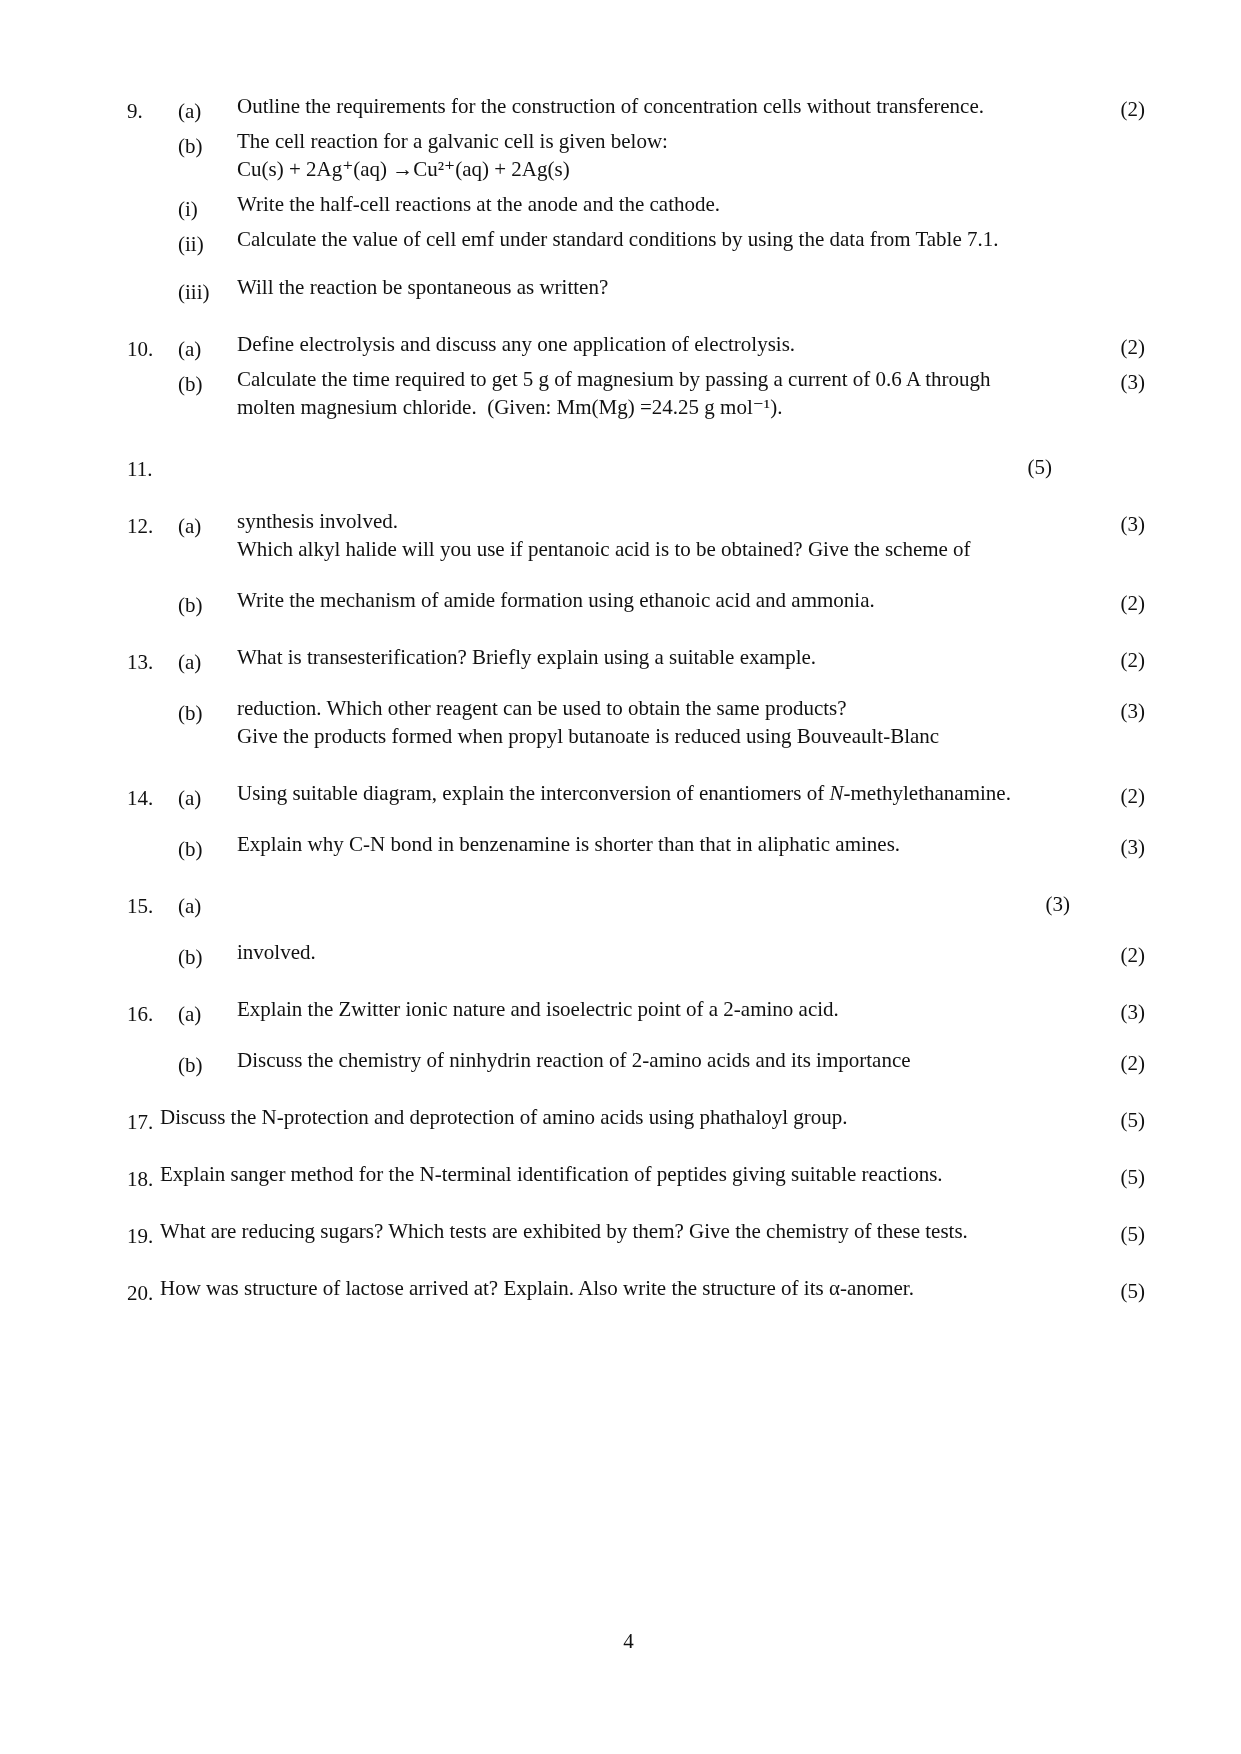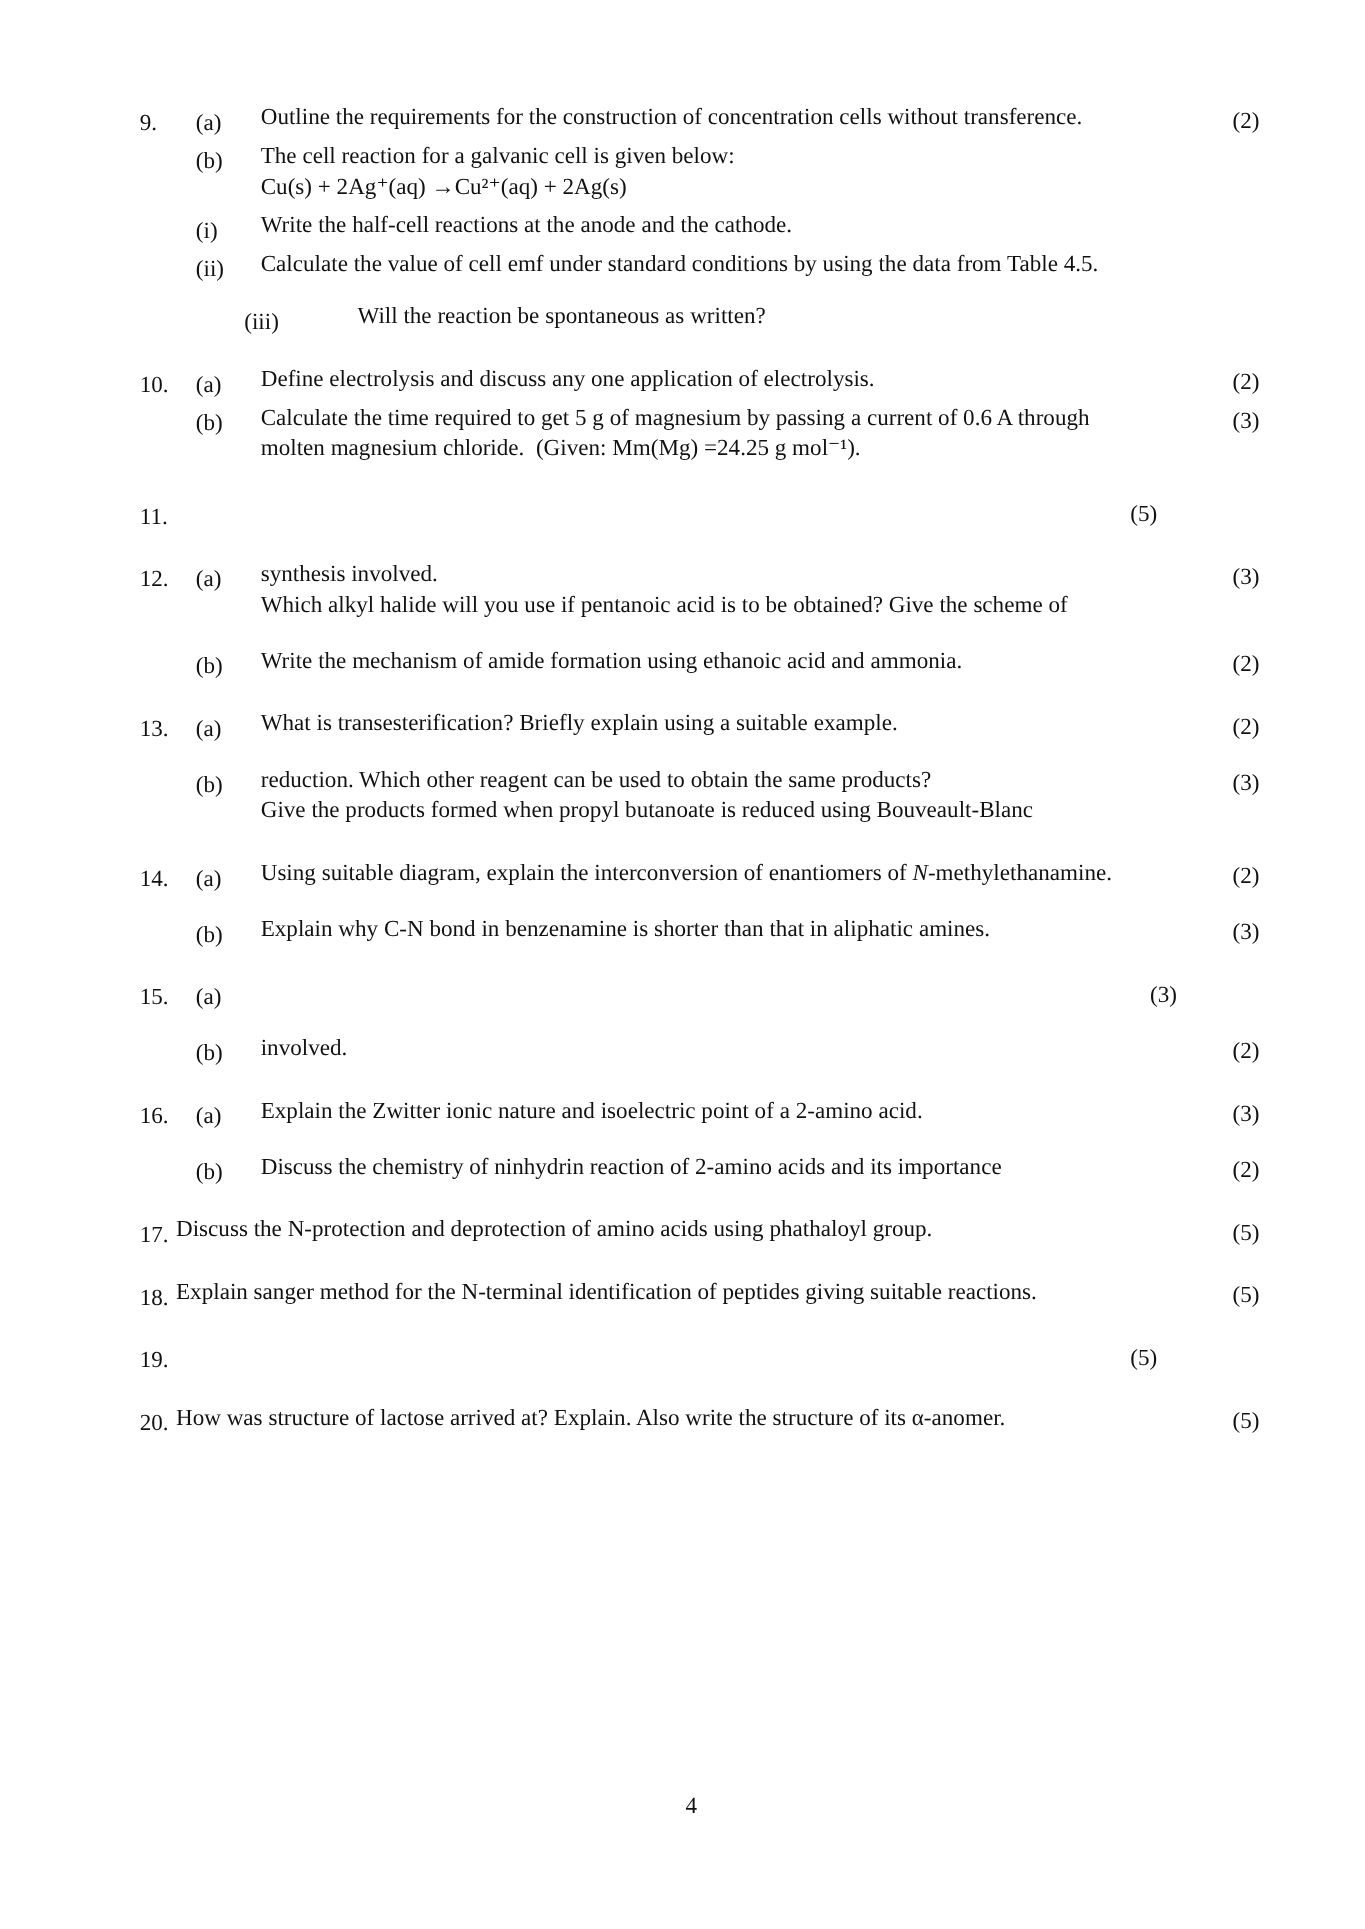--- a/index.html
+++ b/index.html
@@ -16,21 +16,21 @@
     box-sizing: border-box;
     padding: 92px 96px 0 127px;
     overflow: hidden;
   }
   .question { margin-top: 29px; }
   .question:first-child { margin-top: 0; }
   .part-row { display: grid; grid-template-columns: 51px 59px 1fr 75px; }
   .part-row.no-letter { grid-template-columns: 33px 1fr 93px; }
   .part-row + .part-row { margin-top: 23px; }
   .q-9 .part-row + .part-row, .q-10 .part-row + .part-row { margin-top: 7px; }
-  .q-9 .part-row:nth-child(5) { margin-top: 20px; gap: 44px; }
+  .q-9 .part-row:nth-child(5) { margin-top: 20px; }
   .num, .letter { position: relative; top: 5px; white-space: pre; }
   .text { min-width: 0; }
   .line { white-space: pre; }
   .marks { text-align: right; align-self: start; position: relative; top: 3px; white-space: pre; }
   .line i { font-style: italic; }
   .page-number {
     margin-top: 325px;
     text-align: center;
     padding-right: 15px;
   }
@@ -63,21 +63,21 @@
           <div class="letter">(i)</div>
           <div class="text">
             <div class="line">Write the half-cell reactions at the anode and the cathode.</div>
           </div>
           <div class="marks"></div>
         </div>
         <div class="part-row">
           <div class="num"></div>
           <div class="letter">(ii)</div>
           <div class="text">
-            <div class="line">Calculate the value of cell emf under standard conditions by using the data from Table 4.5.</div>
+            <div class="line">Calculate the value of cell emf under standard conditions by using the data from Table 7.1.</div>
           </div>
           <div class="marks"></div>
         </div>
         <div class="part-row">
           <div class="num"></div>
           <div class="letter">(iii)</div>
           <div class="text">
             <div class="line">Will the reaction be spontaneous as written?</div>
           </div>
           <div class="marks"></div>
@@ -211,20 +211,23 @@
           <div class="num">18.</div>
           <div class="text">
             <div class="line">Explain sanger method for the N-terminal identification of peptides giving suitable reactions.</div>
           </div>
           <div class="marks">(5)</div>
         </div>
       </div>
       <div class="question q-19">
         <div class="part-row no-letter">
           <div class="num">19.</div>
+          <div class="text">
+            <div class="line">What are reducing sugars? Which tests are exhibited by them? Give the chemistry of these tests.</div>
+          </div>
           <div class="marks">(5)</div>
         </div>
       </div>
       <div class="question q-20">
         <div class="part-row no-letter">
           <div class="num">20.</div>
           <div class="text">
             <div class="line">How was structure of lactose arrived at? Explain. Also write the structure of its α-anomer.</div>
           </div>
           <div class="marks">(5)</div>

